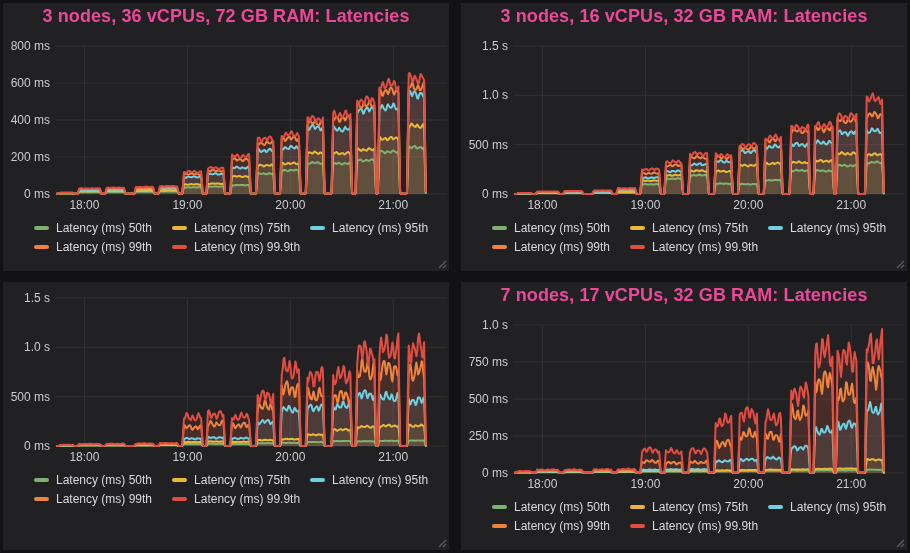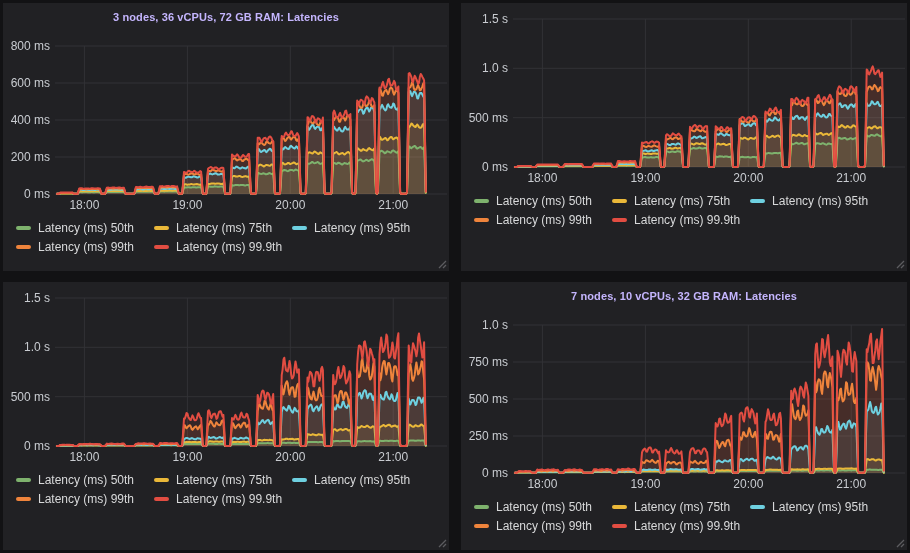--- a/index.html
+++ b/index.html
@@ -17,33 +17,33 @@
     padding:3px;
   }
   .panel{
     background:#212124;
     position:relative;
     overflow:hidden;
   }
   .panel-title{
     height:27px;
     display:flex;align-items:center;justify-content:center;
-    color:#c4b5fd;
-    font-size:11px;
+    color:#ec4899;
+    font-size:18px;
     font-weight:bold;
     letter-spacing:.1px;
     cursor:pointer;
   }
   .chart-box{display:block;width:446px;height:186px;}
   svg{display:block;}
   svg .grid{stroke:#323236;stroke-width:1;}
   svg text{fill:#c9ccd1;font-size:12px;font-family:"Liberation Sans",sans-serif;}
   svg text.ylab{text-anchor:end;}
   svg text.xlab{text-anchor:middle;}
-  .legend{padding:5px 0 0 13px;}
+  .legend{padding:5px 0 0 31px;}
   .legend-row{display:flex;gap:20px;margin-bottom:5px;align-items:center;}
   .legend-item{display:inline-flex;align-items:center;gap:7px;color:#d8d9da;font-size:12px;cursor:pointer;white-space:nowrap;}
   .swatch{width:15px;height:4px;border-radius:2px;display:inline-block;}
   .resize-handle{position:absolute;right:2px;bottom:2px;width:9px;height:9px;cursor:nwse-resize;}
 </style>
 </head>
 <body>
 
 <div class="dash">
 
@@ -104,20 +104,21 @@
             <span>Latency (ms) 99.9th</span>
           </span>
         </div>
       </div>
     <svg class="resize-handle" viewBox="0 0 9 9">
         <path d="M8 1L1 8M8 5L5 8" stroke="#5c5c60" stroke-width="1.3" fill="none"></path>
       </svg>
   </div>
 
   <div class="panel">
+    <div class="panel-title">3 nodes, 16 vCPUs, 32 GB RAM: Latencies</div>
     <svg class="chart-box" viewBox="0 0 446 186">
         <line class="grid" x1="52" y1="164.0" x2="444" y2="164.0"></line>
         <text class="ylab" x="47" y="168">0 ms</text>
         <line class="grid" x1="52" y1="114.7" x2="444" y2="114.7"></line>
         <text class="ylab" x="47" y="118.7">500 ms</text>
         <line class="grid" x1="52" y1="65.3" x2="444" y2="65.3"></line>
         <text class="ylab" x="47" y="69.3">1.0 s</text>
         <line class="grid" x1="52" y1="16.0" x2="444" y2="16.0"></line>
         <text class="ylab" x="47" y="20">1.5 s</text>
         <line class="grid" x1="81.4" y1="16" x2="81.4" y2="164"></line>
@@ -224,21 +225,21 @@
             <span>Latency (ms) 99.9th</span>
           </span>
         </div>
       </div>
     <svg class="resize-handle" viewBox="0 0 9 9">
         <path d="M8 1L1 8M8 5L5 8" stroke="#5c5c60" stroke-width="1.3" fill="none"></path>
       </svg>
   </div>
 
   <div class="panel">
-    <div class="panel-title">7 nodes, 10 vCPUs, 32 GB RAM: Latencies</div>
+    <div class="panel-title">7 nodes, 17 vCPUs, 32 GB RAM: Latencies</div>
     <svg class="chart-box" viewBox="0 0 446 186">
         <line class="grid" x1="52" y1="164.0" x2="444" y2="164.0"></line>
         <text class="ylab" x="47" y="168">0 ms</text>
         <line class="grid" x1="52" y1="127.0" x2="444" y2="127.0"></line>
         <text class="ylab" x="47" y="131">250 ms</text>
         <line class="grid" x1="52" y1="90.0" x2="444" y2="90.0"></line>
         <text class="ylab" x="47" y="94">500 ms</text>
         <line class="grid" x1="52" y1="53.0" x2="444" y2="53.0"></line>
         <text class="ylab" x="47" y="57">750 ms</text>
         <line class="grid" x1="52" y1="16.0" x2="444" y2="16.0"></line>

